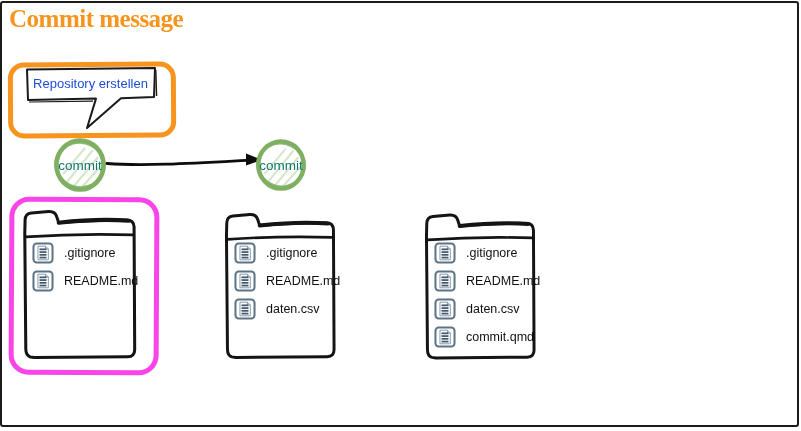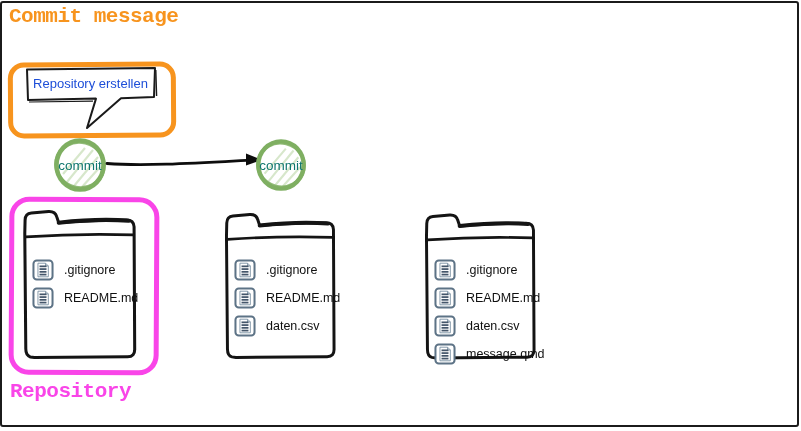--- a/index.html
+++ b/index.html
@@ -11,23 +11,23 @@
     overflow:hidden;
   }
   
   .frame{
     position:absolute;left:0;top:1px;right:2px;bottom:4px;
     border:2.5px solid #1b1b1b;border-radius:3px;
   }
   
   .marker-title{
     position:absolute;
-    font-family:Liberation Mono, monospace;
+    font-family:Liberation Serif, serif;
     font-weight:800;
-    font-size:21px;
+    font-size:25px;
     letter-spacing:-0.5px;
     white-space:nowrap;
   }
   .title-orange{left:9px;top:5px;color:#F7941E;}
   .title-magenta{left:10px;top:380px;color:#F945E8;}
 
   
   .hl-orange{
     position:absolute;left:8px;top:62px;width:158px;height:66px;
     border:5px solid #F7941E;border-radius:16px;
@@ -51,21 +51,21 @@
     position:absolute;display:flex;align-items:center;justify-content:center;
     font-size:13.5px;color:#0f766e;
   }
 
   .arrow-svg{position:absolute;left:103px;top:149px;}
 
   .folder{position:absolute;}
   .folder-shape{position:absolute;left:0;top:0;}
   .files{
     position:absolute;left:11px;top:33px;right:8px;
-    display:flex;flex-direction:column;gap:6px;margin-top:17px;
+    display:flex;flex-direction:column;gap:6px;
   }
   .file-row{display:flex;align-items:center;height:22px;}
   .file-icon{width:22px;height:22px;flex:0 0 22px;}
   .file-icon svg{display:block;width:22px;height:22px;}
   .file-label{margin-left:10px;font-size:12.5px;color:#101010;white-space:nowrap;}
 </style>
 </head>
 <body>
 
 <div class="canvas">
@@ -110,21 +110,20 @@
         </g>
         <ellipse cx="28" cy="28" rx="23.5" ry="24.5" fill="none" stroke="#7FAF62" stroke-width="4.6"></ellipse>
         <ellipse cx="28" cy="28" rx="24.3" ry="22.6" fill="none" stroke="#7FAF62" stroke-width="3.2" opacity="0.85" transform="rotate(14 28 28)"></ellipse>
       </symbol>
     </defs>
   </svg>
 
   <div class="frame"></div>
 
   <div class="marker-title title-orange">Commit message</div>
-  <div class="marker-title title-magenta">Repository</div>
 
   <div class="hl-orange"></div>
   <div class="hl-magenta"></div>
 
   <div class="bubble" style="left:21px;top:64px;width:140px;height:70px;">
     <svg width="140" height="70" viewBox="0 0 140 70">
       <path d="M6,5.5 L134,4 L133,33 L100,34.2 L66,64 L75,34.6 L7,36 Z" fill="#ffffff" stroke="#1a1a1a" stroke-width="2" stroke-linejoin="round"></path>
       <path d="M134.8,6 L135.6,32" fill="none" stroke="#1a1a1a" stroke-width="1.4"></path>
       <path d="M8,38 L72,37.2" fill="none" stroke="#1a1a1a" stroke-width="1.2"></path>
     </svg>
@@ -235,18 +234,18 @@
             </svg>
           </span>
         <span class="file-label">daten.csv</span>
       </div>
       <div class="file-row">
         <span class="file-icon">
           <svg viewBox="0 0 24 24">
               <use href="#doc-icon"></use>
             </svg>
           </span>
-        <span class="file-label">message.qmd</span>
+        <span class="file-label">commit.qmd</span>
       </div>
     </div>
   </div>
 
 </div>
 
 </body></html>

